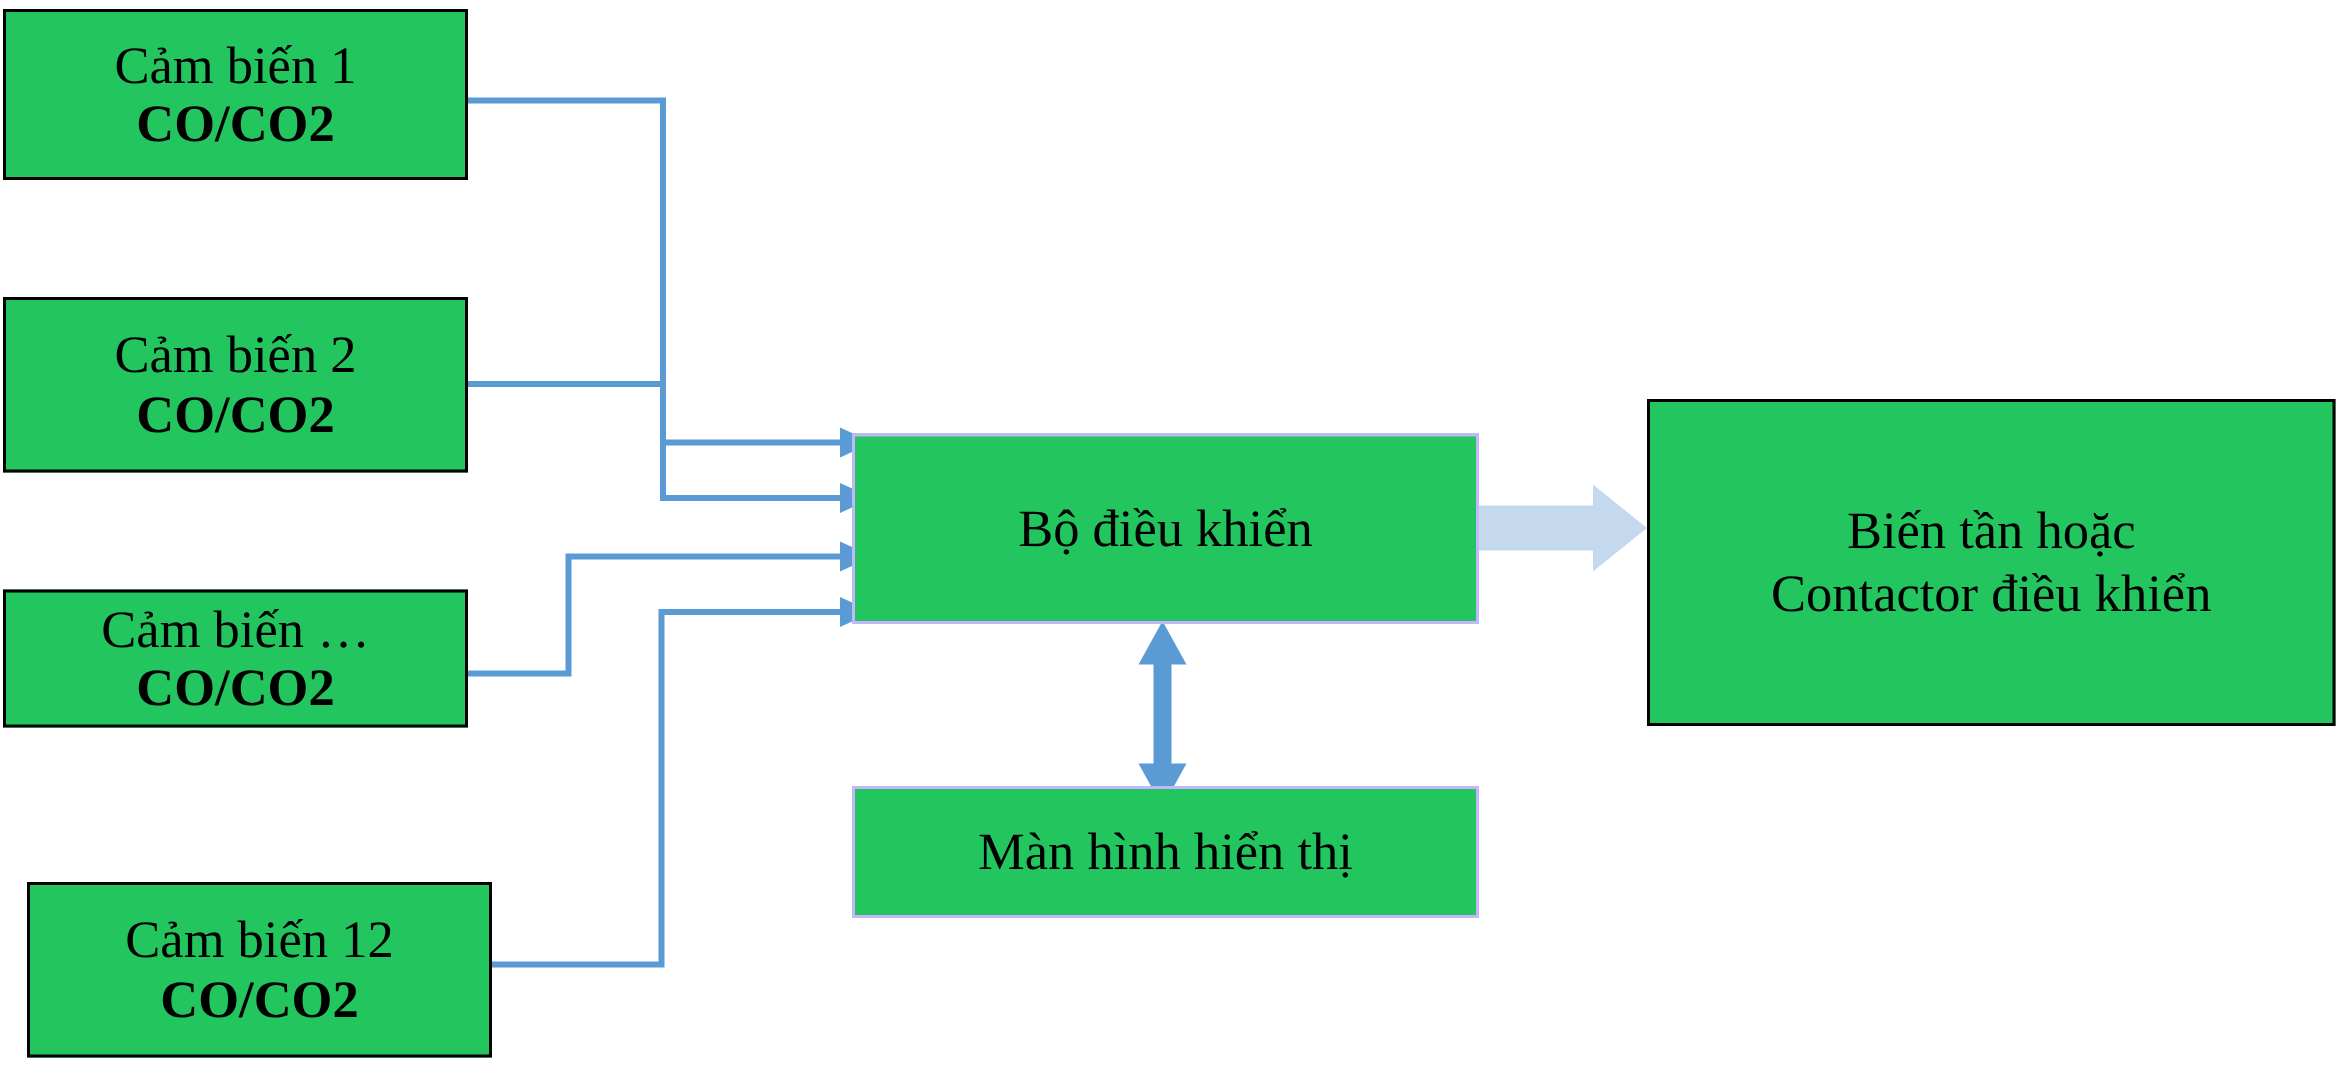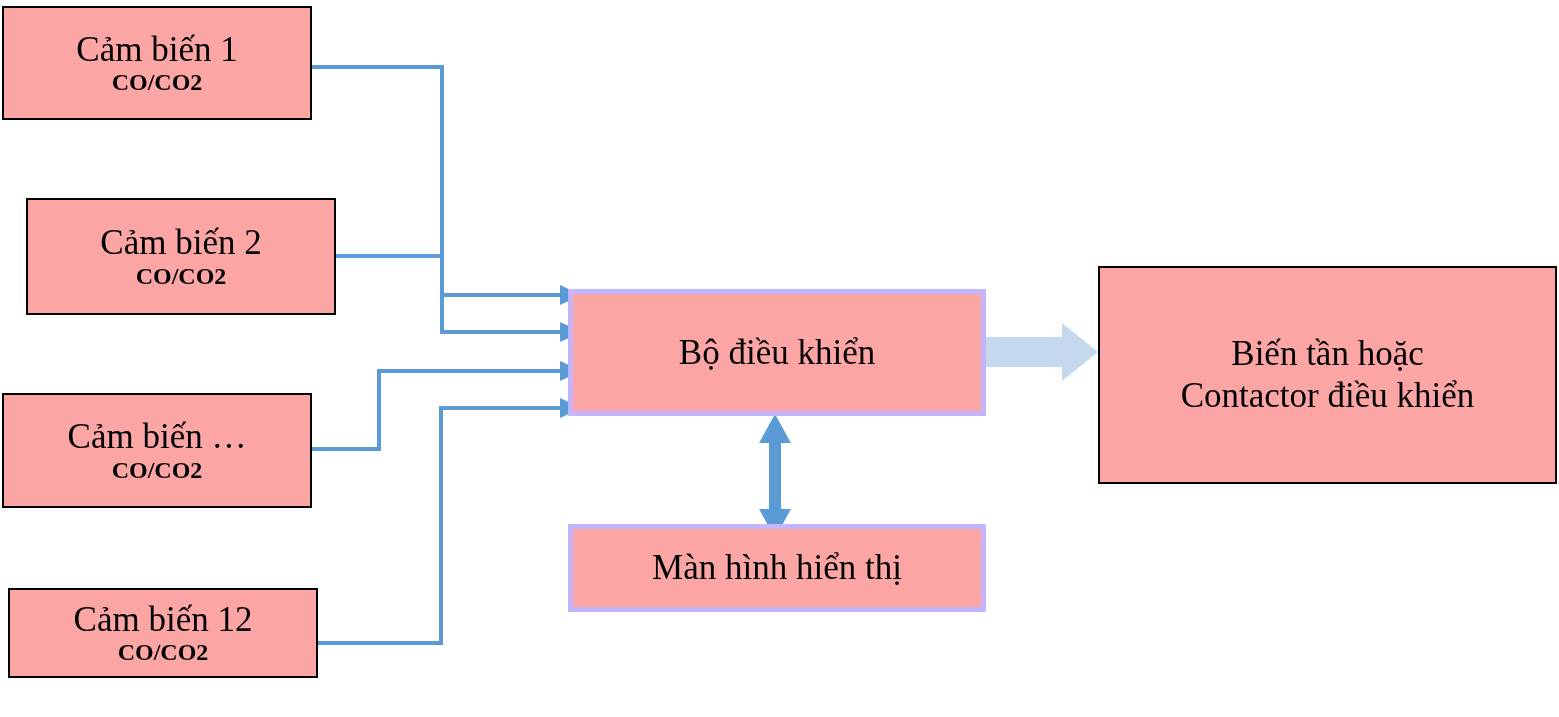--- a/index.html
+++ b/index.html
@@ -12,56 +12,56 @@
     width: 1559px;
     height: 717px;
     background: #ffffff;
     overflow: hidden;
     font-family: "Liberation Serif", "DejaVu Serif", serif;
   }
   
   .box {
     position: absolute;
     box-sizing: border-box;
-    background: #fca5a5;
+    background: #22c55e;
     display: flex;
     flex-direction: column;
     align-items: center;
     justify-content: center;
     text-align: center;
     color: #000000;
     z-index: 3;
   }
   .box.thin  { border: 2px solid #000000; }
-  .box.thick { border: 5px solid #c4b5fd; align-items: center; }
+  .box.thick { border: 2px solid #c4b5fd; align-items: center; }
 
   .line1 {
     font-size: 35px;
     line-height: 1.12;
     font-weight: 400;
     white-space: nowrap;
   }
   .line2 {
-    font-size: 24px;
+    font-size: 35px;
     line-height: 1.12;
     font-weight: 700;
     white-space: nowrap;
   }
   .outbox-line {
     font-size: 35px;
     line-height: 1.2;
     font-weight: 400;
     white-space: nowrap;
   }
 
   
   #sensor-box-1 { left: 2px;  top: 6px;   width: 310px; height: 114px; }
-  #sensor-box-2 { left: 2px;  top: 198px; width: 310px; height: 117px; margin-left: 24px; }
-  #sensor-box-3 { left: 2px;  top: 393px; width: 310px; height: 115px; }
-  #sensor-box-4 { left: 8px;  top: 588px; width: 310px; height: 90px; }
+  #sensor-box-2 { left: 2px;  top: 198px; width: 310px; height: 117px; }
+  #sensor-box-3 { left: 2px;  top: 393px; width: 310px; height: 92px; }
+  #sensor-box-4 { left: 18px;  top: 588px; width: 310px; height: 117px; }
 
   #controller-box { left: 568px; top: 289px; width: 418px; height: 127px; }
   #display-box    { left: 568px; top: 524px; width: 418px; height: 88px; }
   #output-box     { left: 1098px; top: 266px; width: 459px; height: 218px; }
 
   
   #connectors {
     position: absolute;
     left: 0; top: 0;
     width: 1559px;

